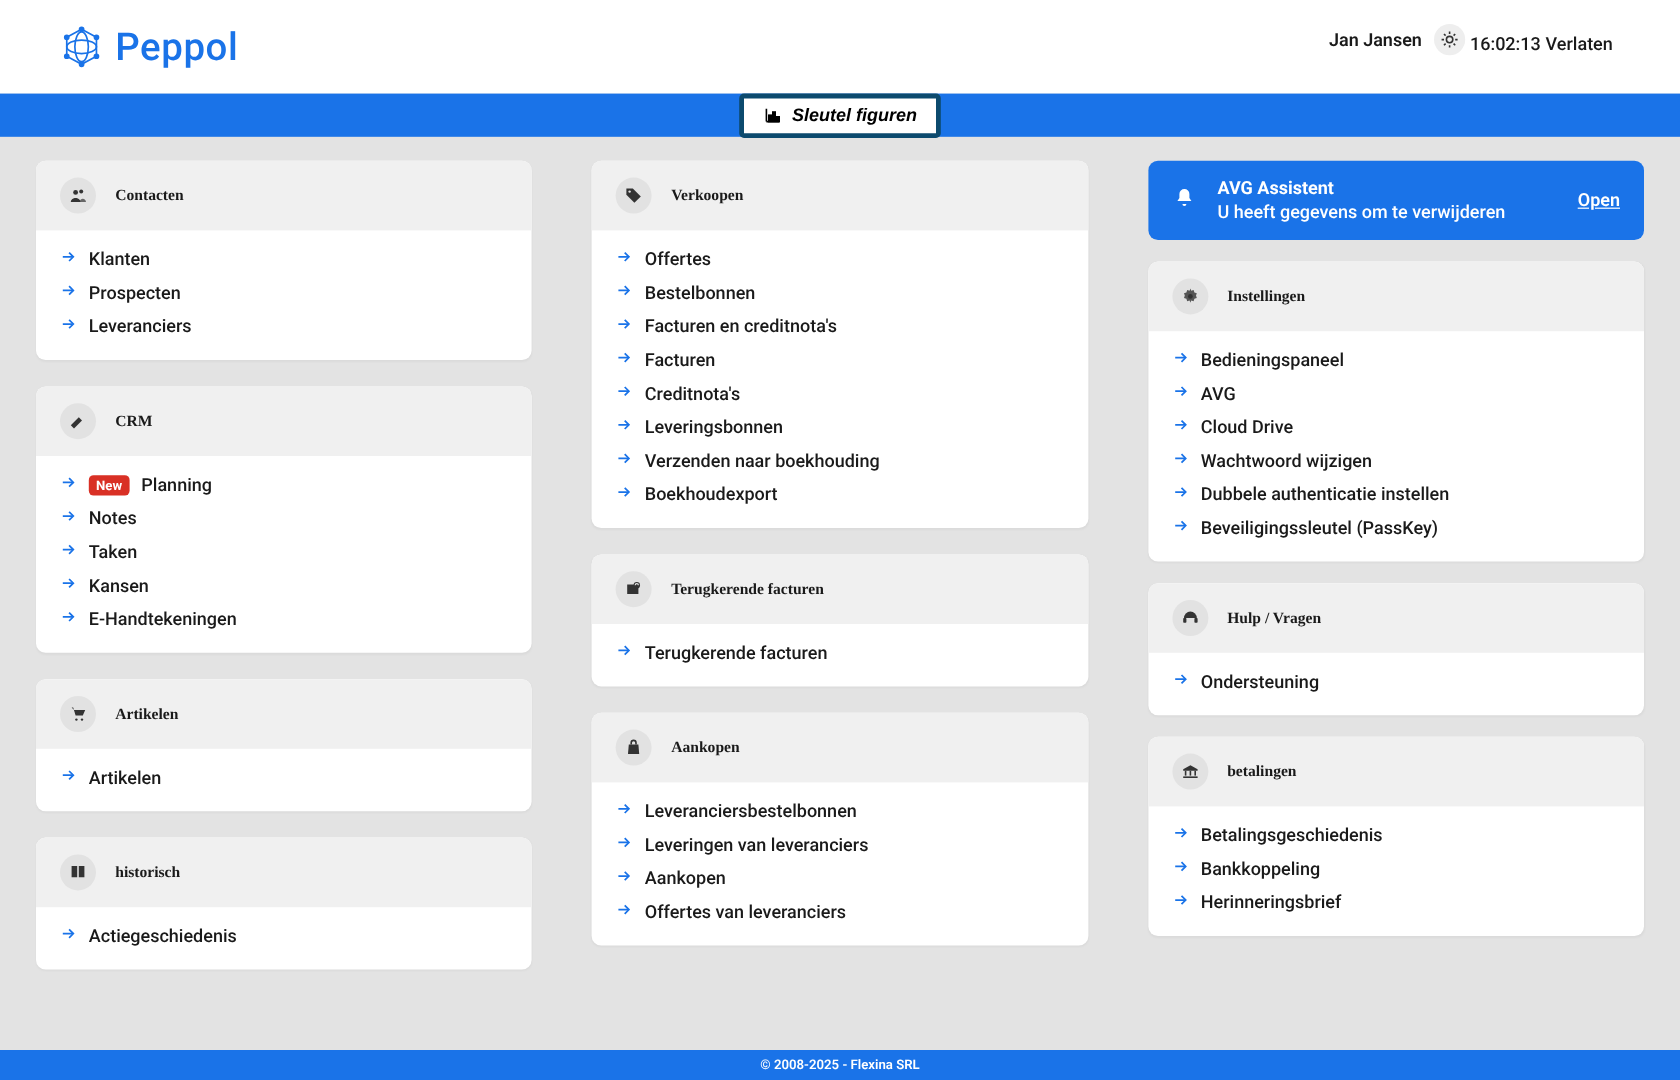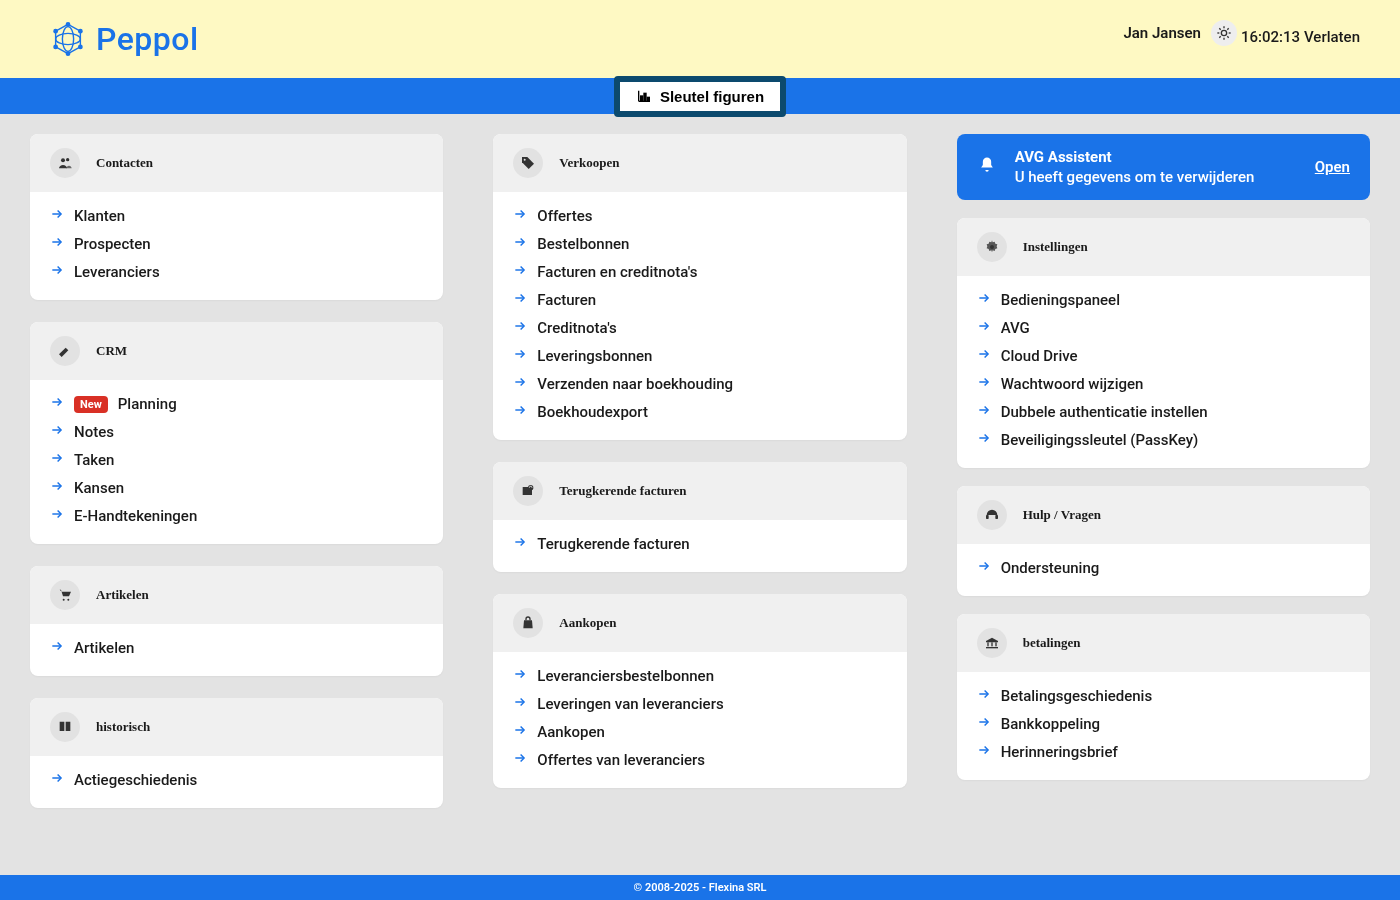--- a/index.html
+++ b/index.html
@@ -9,25 +9,25 @@
     color: #1a1a1a;
     font-size: 15px;
     width: 1400px;
     height: 900px;
     overflow: hidden;
     display: flex;
     flex-direction: column;
   }
   
   .header {
-    background: #fef9c3;
+    background: #ffffff;
     display: flex;
     justify-content: space-between;
     align-items: flex-start;
-    padding: 20px 40px 20px 50px;
+    padding: 20px 56px 20px 50px;
   }
   .logo-wrap {
     display: flex;
     align-items: center;
     gap: 10px;
     color: #1a73e8;
   }
   .logo-wrap svg { width: 36px; height: 36px; }
   .logo-text {
     font-size: 32px;
@@ -63,29 +63,30 @@
   
   .bluebar {
     background: #1a73e8;
     height: 36px;
     display: flex;
     align-items: center;
     justify-content: center;
   }
   .keyfig-btn {
     background: #fff;
-    border: 6px solid #0c4a6e;
+    border: 4px solid #0c4a6e;
     border-radius: 4px;
     padding: 6px 16px;
     font-size: 15px;
     font-weight: 600;
     display: flex;
     align-items: center;
     gap: 8px;
     cursor: pointer;
+    font-style: italic;
   }
   .keyfig-btn svg { width: 16px; height: 16px; }
 
   
   .main {
     flex: 1;
     overflow-y: auto;
     padding: 20px 30px 20px 30px;
     display: grid;
     grid-template-columns: 1fr 1fr 1fr;

